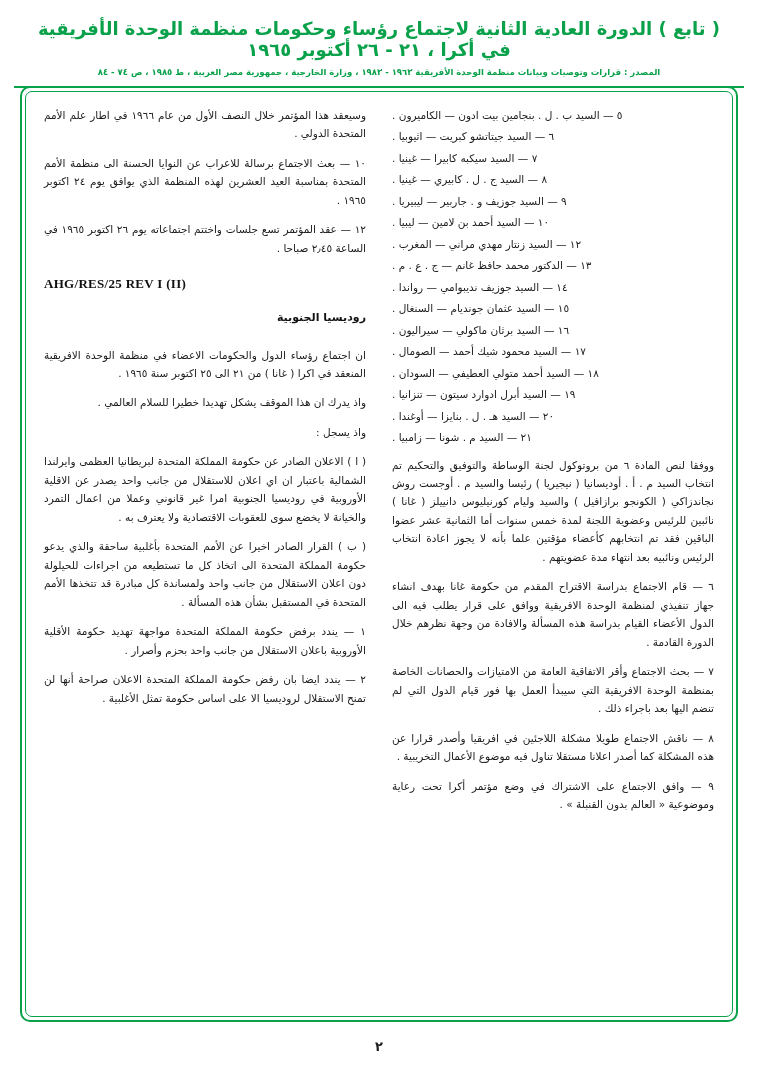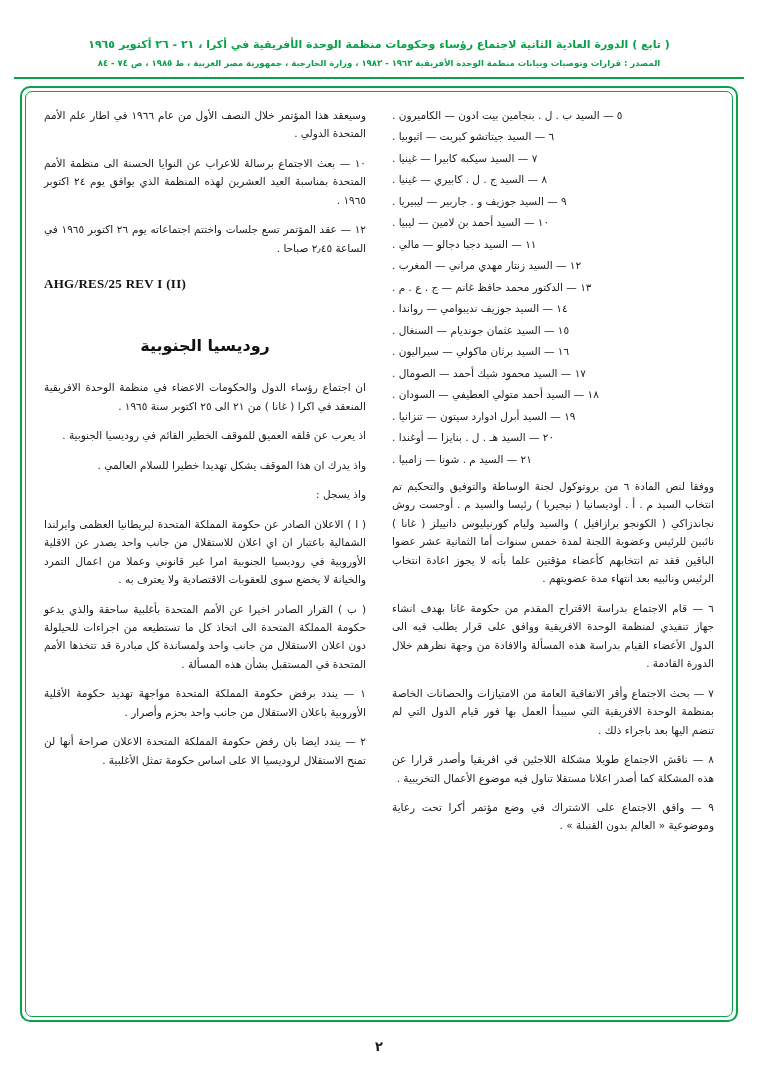--- a/index.html
+++ b/index.html
@@ -16,23 +16,22 @@
   .page{
     position:relative;
     width:758px;height:1066px;
     background:#ffffff;
     direction:rtl;
     overflow:hidden;
   }
   
   .doc-header{ text-align:center; padding-top:18px; color:var(--green); }
   .doc-title{
-    font-size:11px; font-weight:bold; letter-spacing:.2px;
+    font-size:18px; font-weight:bold; letter-spacing:.2px;
     padding:0 30px;
-    margin-top:20px;
   }
   .doc-source{
     font-size:8.5px; font-weight:bold; margin-top:7px; padding:0 18px;
   }
   .header-rule{
     height:2px; background:var(--green);
     margin:9px 14px 0 14px;
   }
   
   .frame-outer{
@@ -58,24 +57,24 @@
   .delegates li{
     text-align:left; margin-bottom:3px;
     padding-right:14px; text-indent:-14px; 
   }
   .para{ margin:0 0 11px 0; }
   
   .res-code{
     direction:ltr; text-align:left;
     font-family:"Liberation Serif", serif;
     font-weight:bold; font-size:13px; letter-spacing:.3px;
-    margin:16px 0 36px 0; color:#111;
+    margin:16px 0 12px 0; color:#111;
   }
   .res-title{
-    text-align:center; font-size:16px; font-weight:bold;
+    font-size:11px; font-weight:bold;
     margin:0 0 18px 0; color:#111;
   }
   .page-number{
     position:absolute; bottom:12px; right:0; left:0;
     text-align:center; font-size:13px; font-weight:bold; color:var(--ink);
   }
 </style>
 </head>
 <body>
 
@@ -92,21 +91,20 @@
       <div class="columns">
 
         <div class="col">
           <ul class="delegates">
             <li>٥ — السيد ب . ل . بنجامين بيت ادون — الكاميرون .</li>
             <li>٦ — السيد جيتاتشو كبريت — اثيوبيا .</li>
             <li>٧ — السيد سيكبه كابيرا — غينيا .</li>
             <li>٨ — السيد ج . ل . كابيري — غينيا .</li>
             <li>٩ — السيد جوزيف و . جاربير — ليبيريا .</li>
             <li>١٠ — السيد أحمد بن لامين — ليبيا .</li>
-            <li>١١ — السيد دجبا دجالو — مالي .</li>
             <li>١٢ — السيد زنتار مهدي مراني — المغرب .</li>
             <li>١٣ — الدكتور محمد حافظ غانم — ج . ع . م .</li>
             <li>١٤ — السيد جوزيف نديبوامي — رواندا .</li>
             <li>١٥ — السيد عثمان جونديام — السنغال .</li>
             <li>١٦ — السيد برثان ماكولي — سيراليون .</li>
             <li>١٧ — السيد محمود شيك أحمد — الصومال .</li>
             <li>١٨ — السيد أحمد متولي العطيفي — السودان .</li>
             <li>١٩ — السيد أبرل ادوارد سيتون — تنزانيا .</li>
             <li>٢٠ — السيد هـ . ل . بنايزا — أوغندا .</li>
             <li>٢١ — السيد م . شونا — زامبيا .</li>
@@ -120,21 +118,20 @@
 
         <div class="col">
           <p class="para">وسيعقد هذا المؤتمر خلال النصف الأول من عام ١٩٦٦ في اطار علم الأمم المتحدة الدولي .</p>
           <p class="para">١٠ — بعث الاجتماع برسالة للاعراب عن النوايا الحسنة الى منظمة الأمم المتحدة بمناسبة العيد العشرين لهذه المنظمة الذي يوافق يوم ٢٤ اكتوبر ١٩٦٥ .</p>
           <p class="para">١٢ — عقد المؤتمر تسع جلسات واختتم اجتماعاته يوم ٢٦ اكتوبر ١٩٦٥ في الساعة ٢٫٤٥ صباحا .</p>
 
           <div class="res-code">AHG/RES/25 REV I (II)</div>
           <h2 class="res-title">روديسيا الجنوبية</h2>
 
           <p class="para">ان اجتماع رؤساء الدول والحكومات الاعضاء في منظمة الوحدة الافريقية المنعقد في اكرا ( غانا ) من ٢١ الى ٢٥ اكتوبر سنة ١٩٦٥ .</p>
-          <p class="para">اذ يعرب عن قلقه العميق للموقف الخطير القائم في روديسيا الجنوبية .</p>
           <p class="para">واذ يدرك ان هذا الموقف يشكل تهديدا خطيرا للسلام العالمي .</p>
           <p class="para">واذ يسجل :</p>
           <p class="para">( ا ) الاعلان الصادر عن حكومة المملكة المتحدة لبريطانيا العظمى وايرلندا الشمالية باعتبار ان اي اعلان للاستقلال من جانب واحد يصدر عن الاقلية الأوروبية في روديسيا الجنوبية امرا غير قانوني وعملا من اعمال التمرد والخيانة لا يخضع سوى للعقوبات الاقتصادية ولا يعترف به .</p>
           <p class="para">( ب ) القرار الصادر اخيرا عن الأمم المتحدة بأغلبية ساحقة والذي يدعو حكومة المملكة المتحدة الى اتخاذ كل ما تستطيعه من اجراءات للحيلولة دون اعلان الاستقلال من جانب واحد ولمساندة كل مبادرة قد تتخذها الأمم المتحدة في المستقبل بشأن هذه المسألة .</p>
           <p class="para">١ — يندد برفض حكومة المملكة المتحدة مواجهة تهديد حكومة الأقلية الأوروبية باعلان الاستقلال من جانب واحد بحزم وأصرار .</p>
           <p class="para">٢ — يندد ايضا بان رفض حكومة المملكة المتحدة الاعلان صراحة أنها لن تمنح الاستقلال لروديسيا الا على اساس حكومة تمثل الأغلبية .</p>
         </div>
 
       </div>
     </div>

